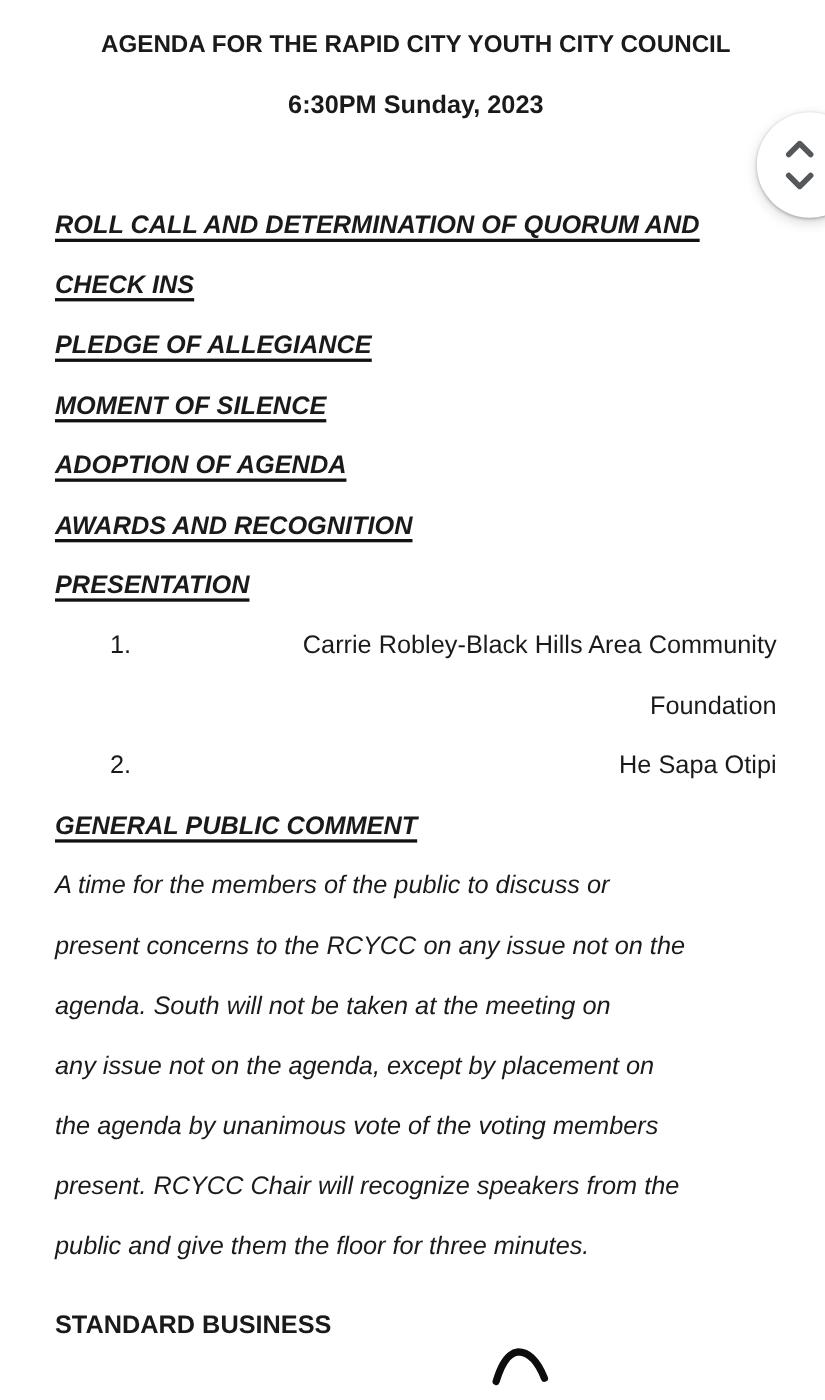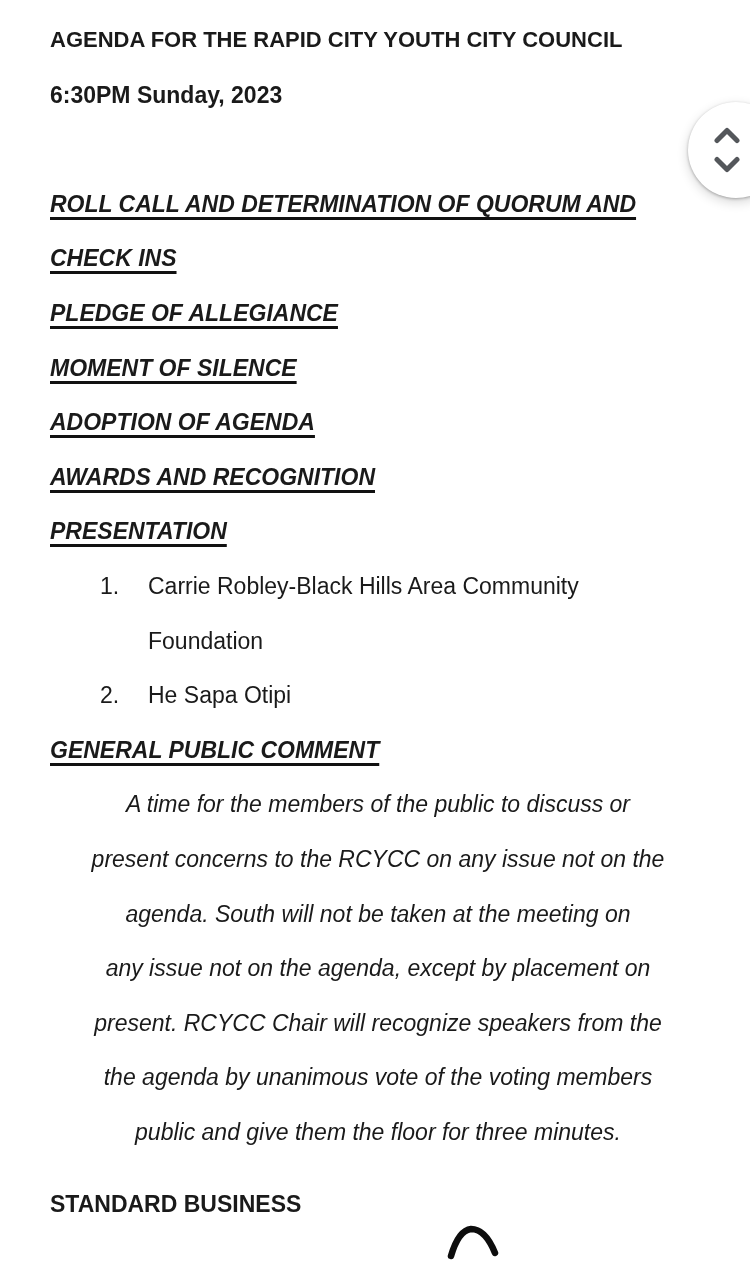--- a/index.html
+++ b/index.html
@@ -9,40 +9,40 @@
     overflow: hidden;
     position: relative;
     font-family: "Liberation Sans", "DejaVu Sans", sans-serif;
     color: #1a1a1a;
   }
   .page {
     padding: 13px 44px 0 50px;
     font-size: 23px;
     line-height: 54.6px;
   }
-  .title-block { font-weight: 700; }
+  .title-block { text-align: center; font-weight: 700; }
   .title-line { display: block; white-space: nowrap; }
   .title-main { font-size: 22px; }
   .spacer-line { height: 54.6px; }
   .h-line {
     display: block;
     font-weight: 700;
     white-space: nowrap;
     text-decoration: underline;
     text-decoration-thickness: 2.5px;
     text-underline-offset: 5px;
     text-decoration-color: #111;
     font-style: italic;
   }
   .agenda-list { margin-left: 50px; }
   .list-row { display: flex; }
   .list-num { width: 48px; flex: 0 0 48px; }
   .list-text { flex: 1; }
-  .list-text .wrap-line { display: block; white-space: nowrap; }
-  .para { font-style: italic; text-align: center; }
+  .list-text .wrap-line { display: block; white-space: nowrap; text-align: right; }
+  .para { font-style: italic; }
   .para .p-line { display: block; white-space: nowrap; }
   .h-standard {
     display: block;
     font-weight: 700;
     white-space: nowrap;
     margin-top: 18px;
   }
   .ink-arc { position: absolute; left: 447px; top: 1225px; }
   .fast-scroll {
     position: absolute;
@@ -101,22 +101,22 @@
     </div>
   </div>
 
   <span class="h-line">GENERAL PUBLIC COMMENT</span>
 
   <div class="para">
     <span class="p-line">A time for the members of the public to discuss or</span>
     <span class="p-line">present concerns to the RCYCC on any issue not on the</span>
     <span class="p-line">agenda. South will not be taken at the meeting on</span>
     <span class="p-line">any issue not on the agenda, except by placement on</span>
+    <span class="p-line">the agenda by unanimous vote of the voting members</span>
     <span class="p-line">present. RCYCC Chair will recognize speakers from the</span>
-    <span class="p-line">the agenda by unanimous vote of the voting members</span>
     <span class="p-line">public and give them the floor for three minutes.</span>
   </div>
 
   <span class="h-standard">STANDARD BUSINESS</span>
 
 </div>
 
 <svg class="ink-arc" width="54" height="36" viewBox="0 0 54 36">
   <path d="M4,31 C9,14 15,5 24,4 C34,4 42,13 48,28" fill="none" stroke="#0d0d0d" stroke-width="6.5" stroke-linecap="round" stroke-linejoin="round"></path>
 </svg>

